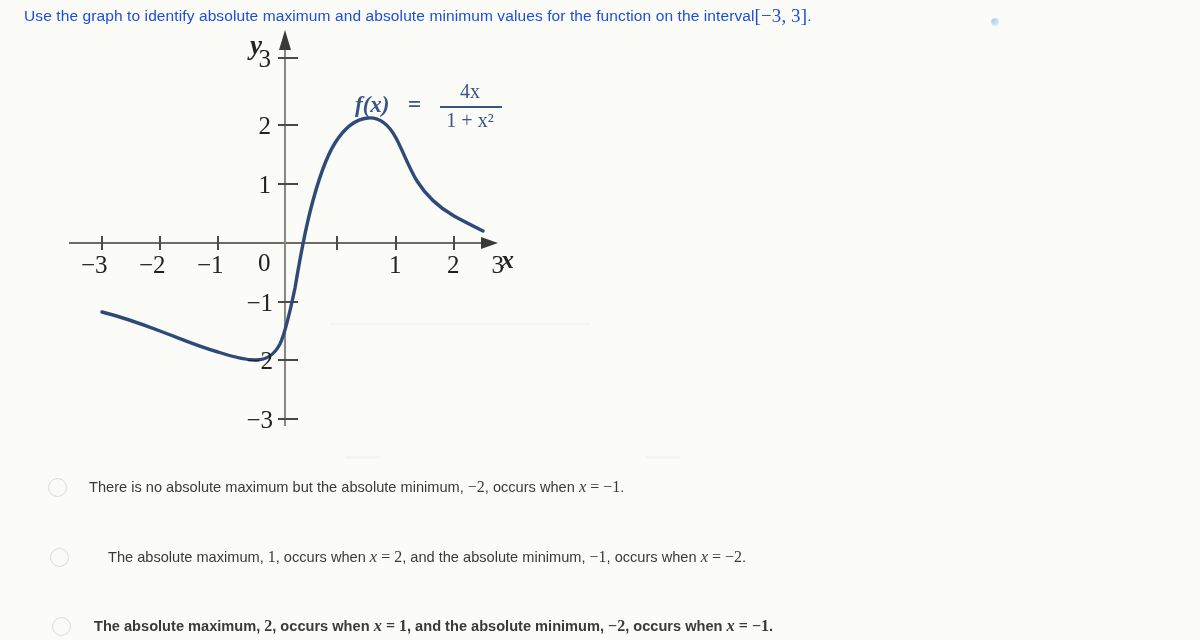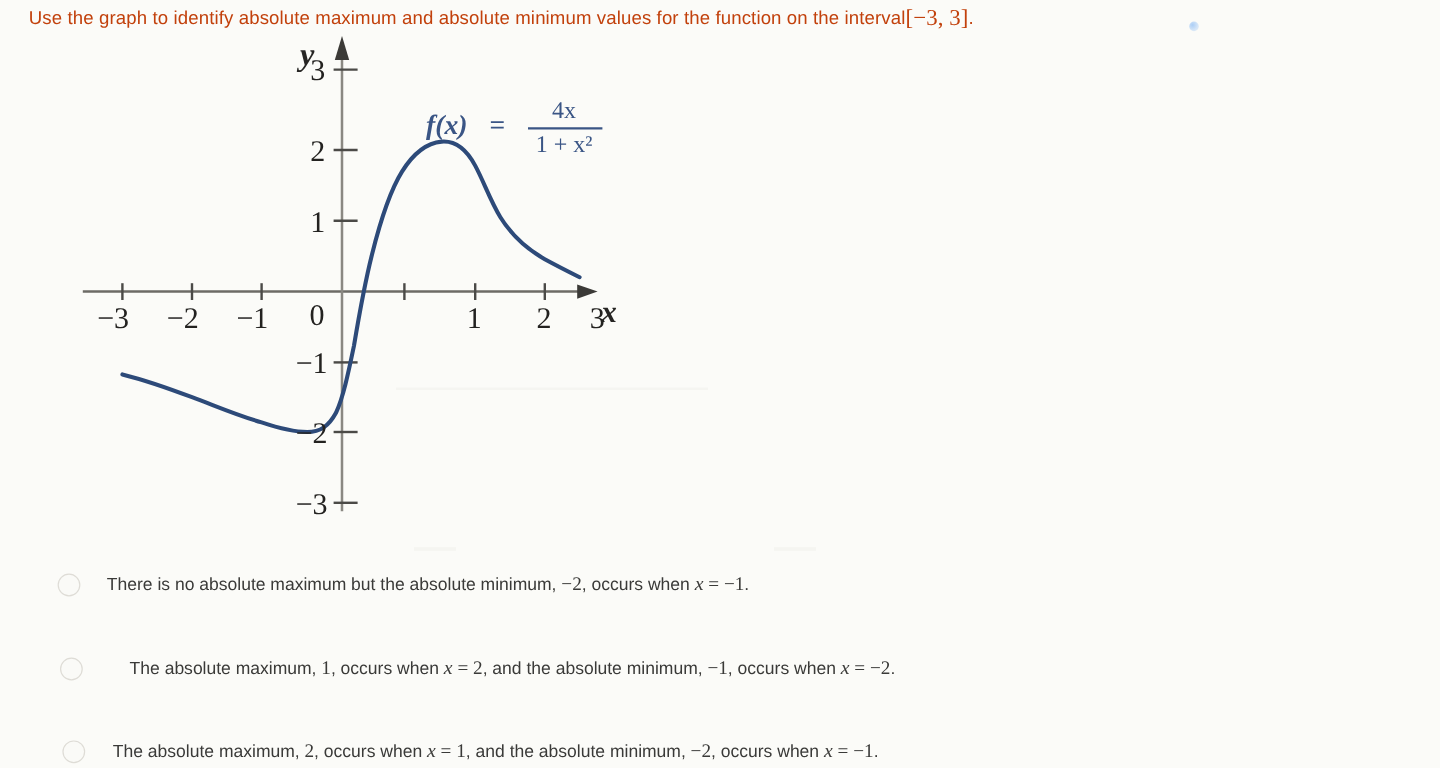--- a/index.html
+++ b/index.html
@@ -16,21 +16,21 @@
     position: relative;
   }
 
   
   #question-prompt {
     position: absolute;
     left: 24px;
     top: 6px;
     font-size: 15.5px;
     line-height: 20px;
-    color: #c2410c;
+    color: #1d4ed8;
     letter-spacing: 0.1px;
     white-space: nowrap;
   }
   .brk {
     font-family: "Liberation Serif", serif;
     font-size: 19px;
     vertical-align: -1px;
   }
 
   
@@ -103,21 +103,21 @@
   #option-row-0 { top: 0px; text-align: right; }
   #option-row-1 { top: 36px; }
   #option-row-2 { top: 71px; }
 
   #option-row-0 .radio-button { left: 48px; top: 8px; }
   #option-row-1 .radio-button { left: 50px; top: 8px; }
   #option-row-2 .radio-button { left: 52px; top: 8px; }
 
   #option-row-0 .option-label { margin-left: 89px; }
   #option-row-1 .option-label { margin-left: 108px; }
-  #option-row-2 .option-label { margin-left: 94px; }
+  #option-row-2 .option-label { margin-left: 94px; font-weight: bold; }
 
   
   .smudge {
     position: absolute;
     background: rgba(170,165,155,0.07);
     pointer-events: none;
   }
 </style>
 </head>
 <body>

